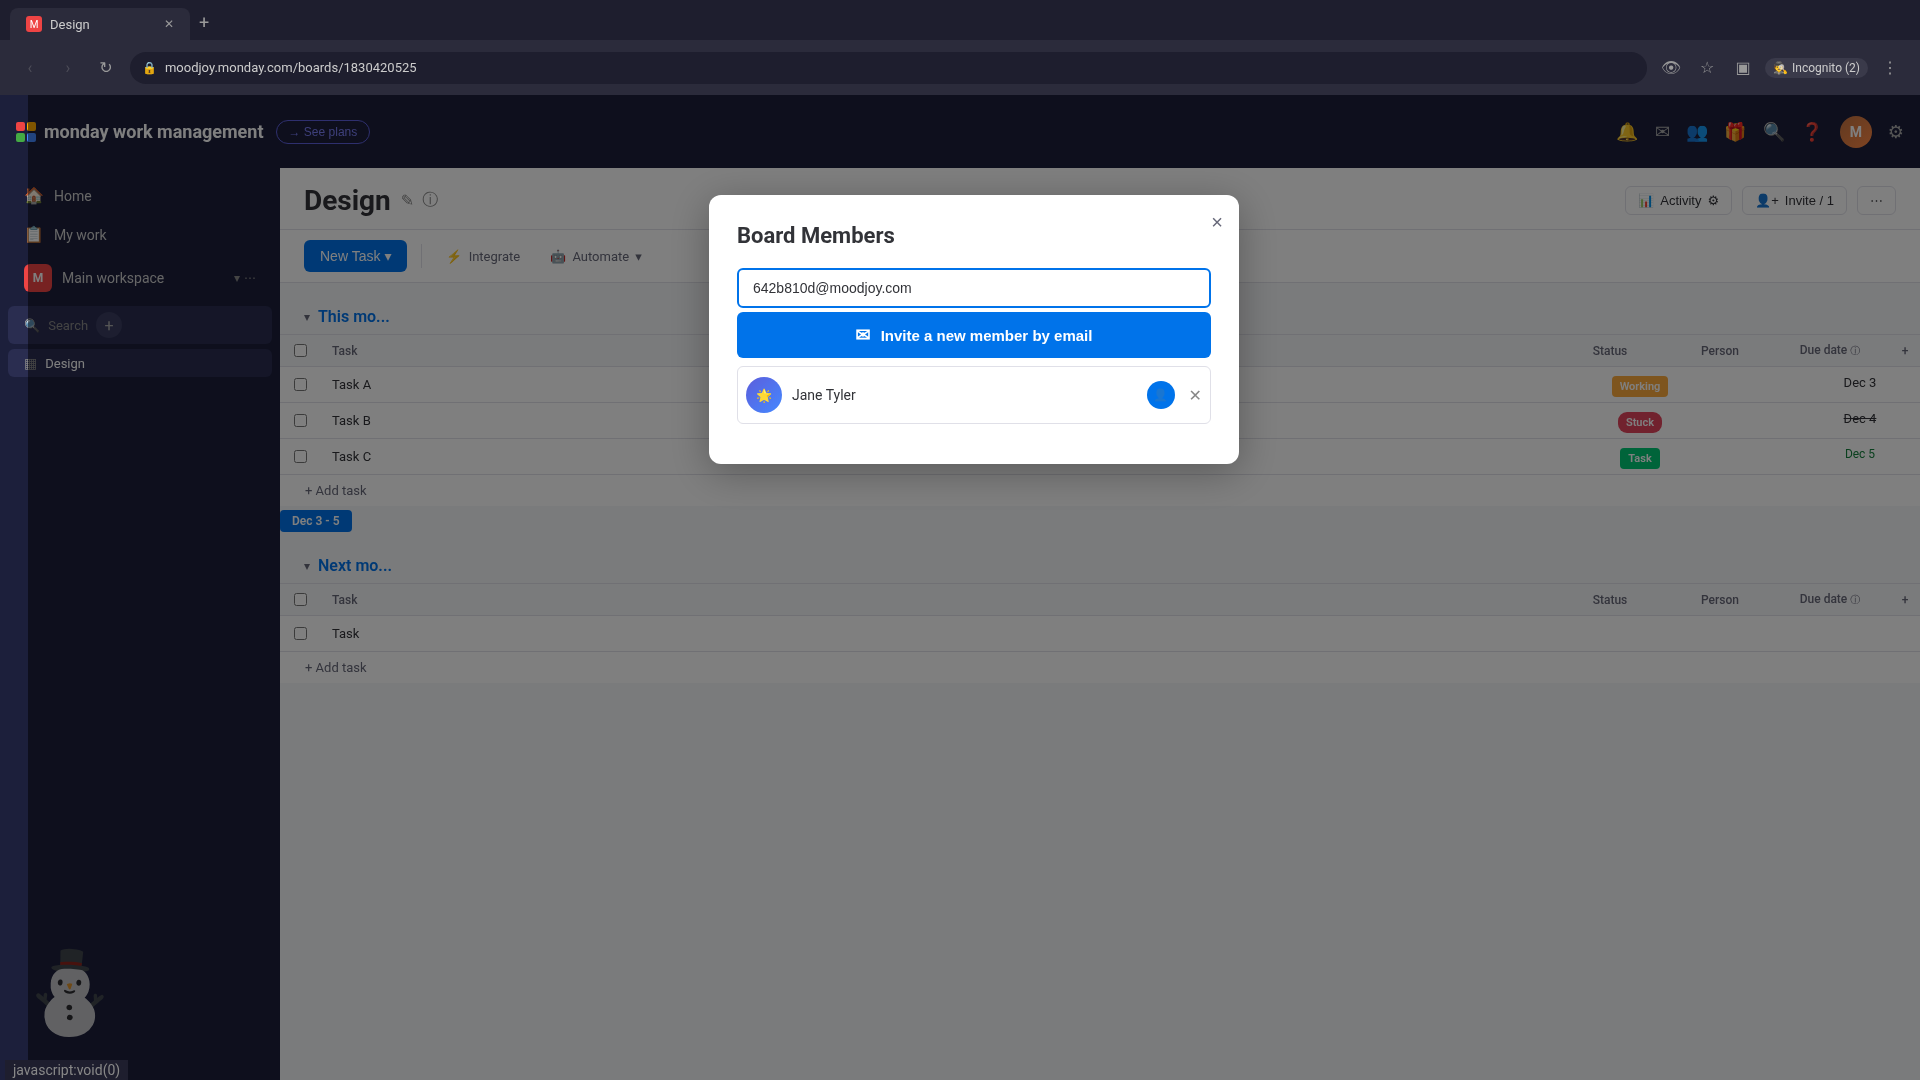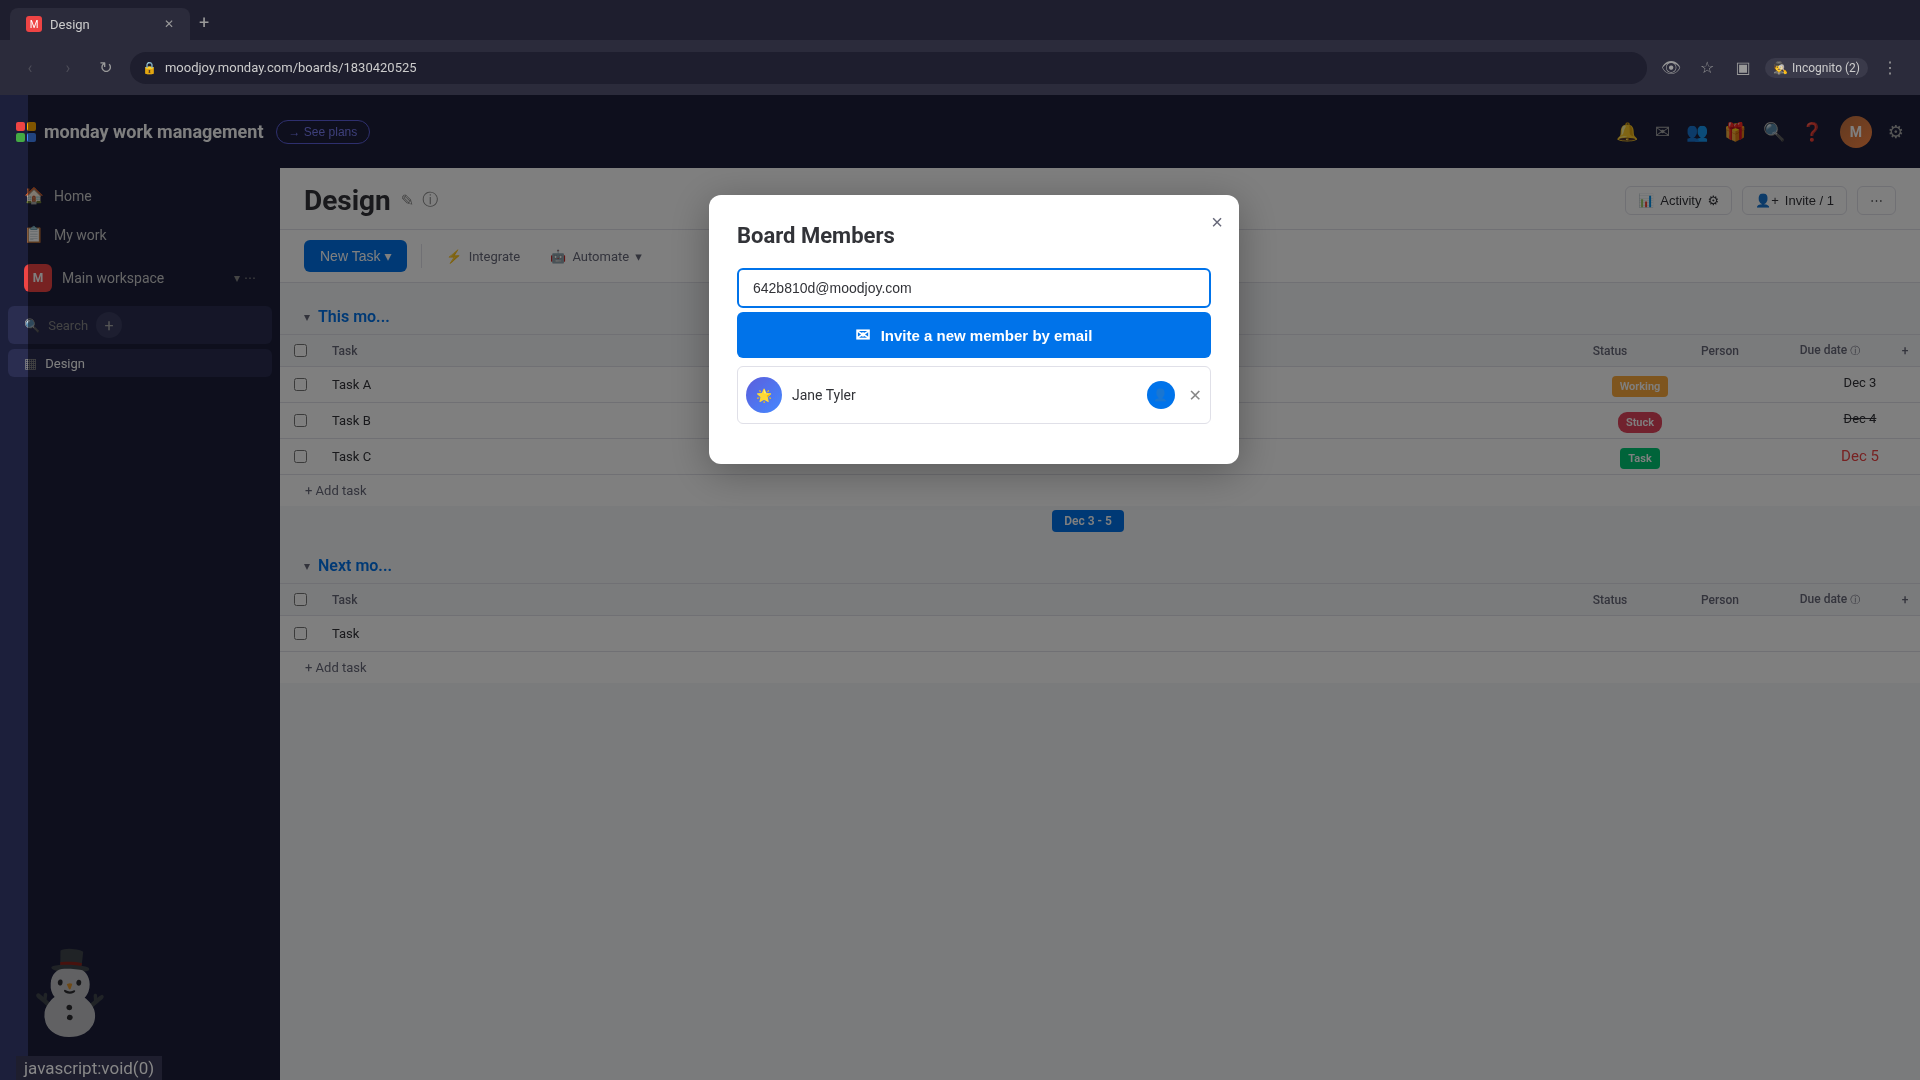--- a/index.html
+++ b/index.html
@@ -108,21 +108,21 @@
     .member-avatar { width: 36px; height: 36px; border-radius: 50%; background: linear-gradient(135deg, #5c5edc, #48f); display: flex; align-items: center; justify-content: center; color: white; font-size: 13px; font-weight: bold; flex-shrink: 0; }
     .member-name { flex: 1; font-size: 14px; color: #323338; }
     .member-role-icon { width: 28px; height: 28px; border-radius: 50%; background: #0073ea; display: flex; align-items: center; justify-content: center; color: white; font-size: 12px; cursor: pointer; }
     .member-remove { color: #888; font-size: 16px; cursor: pointer; margin-left: 4px; }
 
     
     .snowman-container { position: absolute; bottom: 40px; left: 20px; opacity: 0.85; }
     .snowman { font-size: 80px; }
 
     
-    .status-bar { position: fixed; bottom: 0; left: 16px; background: #1e1e2e; color: #888; font-size: 17px; padding: 2px 8px; z-index: 200; }
+    .status-bar { position: fixed; bottom: 0; left: 5px; background: #1e1e2e; color: #888; font-size: 14px; padding: 2px 8px; z-index: 200; }
   </style>
 </head>
 <body>
 
 <div class="browser-chrome">
   <div class="browser-tab-bar">
     <div class="browser-tab">
       <div class="tab-favicon">M</div>
       <span>Design</span>
       <span class="tab-close">✕</span>
@@ -282,25 +282,25 @@
               <div class="col-person"></div>
               <div class="col-date" style="font-size:13px;color:#323338;text-decoration:line-through">Dec 4</div>
             </div>
             <div class="table-row">
               <div class="col-check">
                   <input type="checkbox" style="">
                 </div>
               <div class="task-name col-task">Task C</div>
               <div class="col-status"><span class="status-badge status-done">Task</span></div>
               <div class="col-person"></div>
-              <div class="col-date" style="font-size:15px;color:#ef4444">Dec 5</div>
+              <div class="col-date" style="font-size:12px;color:#15803d">Dec 5</div>
             </div>
             <div class="add-task-row">+ Add task</div>
           </div>
-          <div style="display:flex;justify-content:center;padding-right:24px;margin-top:4px">
+          <div style="display:flex;justify-content:flex-start;padding-right:24px;margin-top:4px">
             <div style="background:#0073ea;color:white;border-radius:4px;padding:4px 12px;font-size:12px;font-weight:600">Dec 3 - 5</div>
           </div>
         </div>
 
         <div class="group-section">
           <div class="group-header">
             <span class="group-chevron">▾</span>
             <span class="group-title">Next mo...</span>
           </div>
           <div class="group-table">

